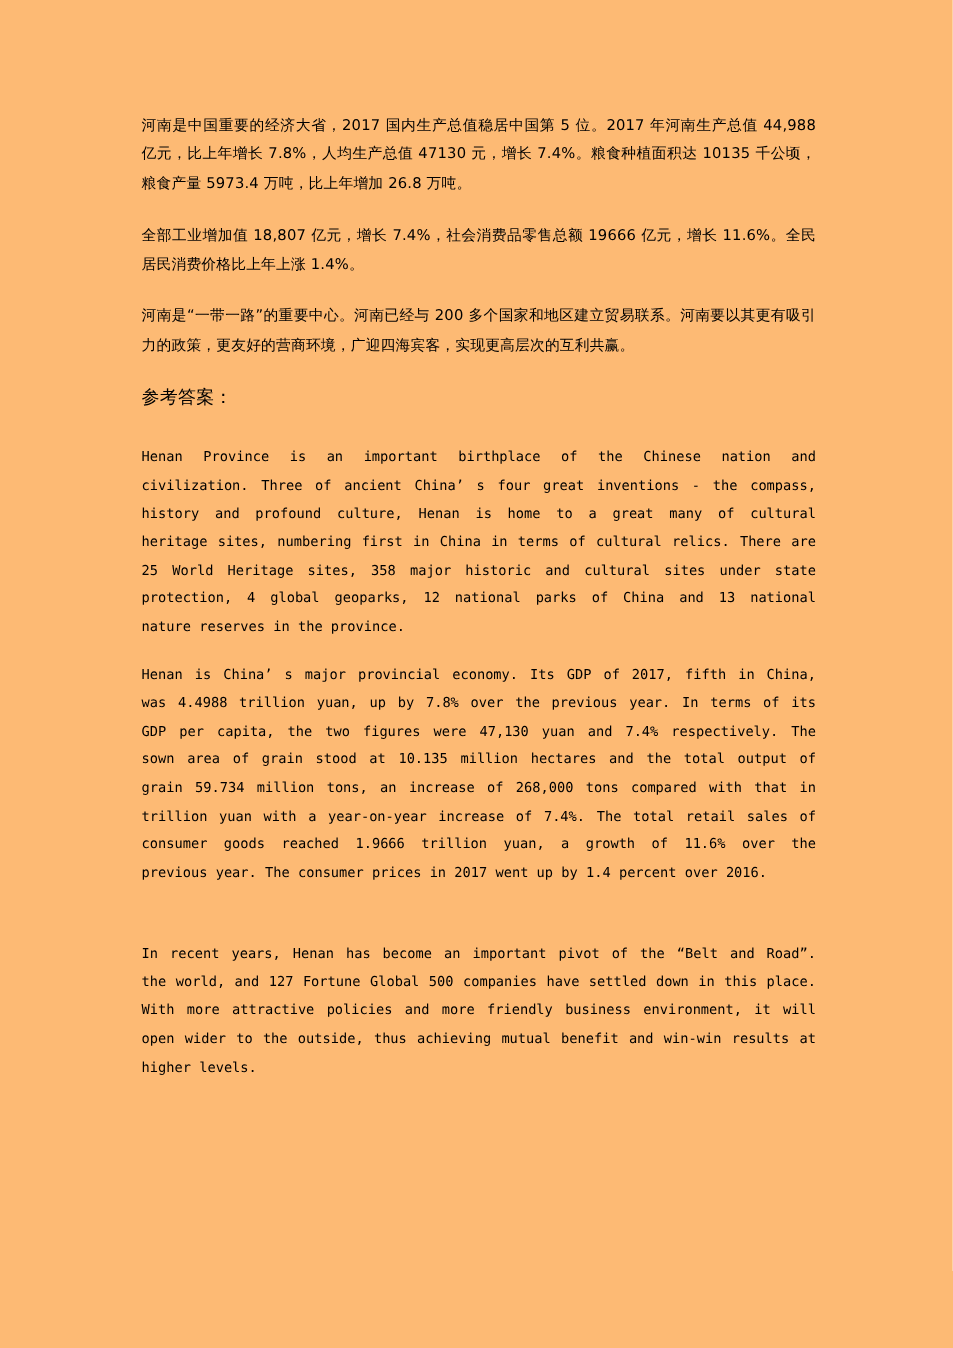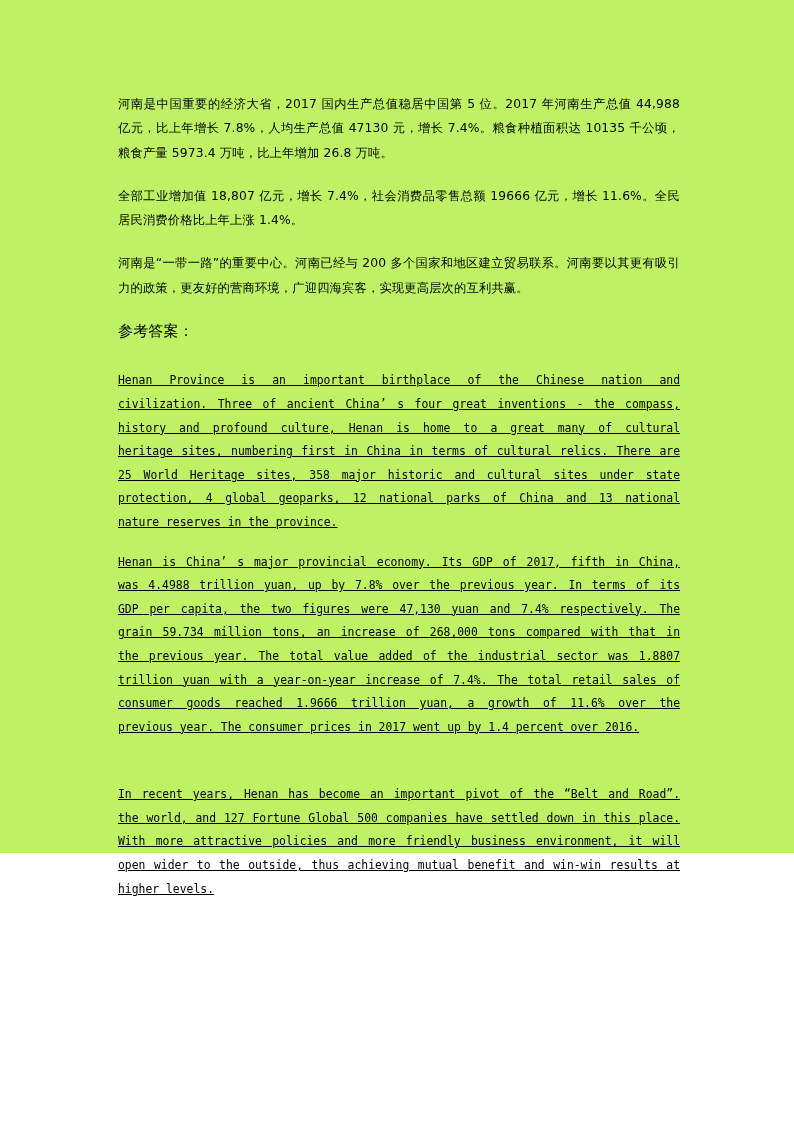--- a/index.html
+++ b/index.html
@@ -10,22 +10,22 @@
   }
   body {
     width: 794px;
     height: 1123px;
     overflow: hidden;
     -webkit-font-smoothing: none;
   }
   .page {
     position: relative;
     width: 794px;
-    height: 853px;
-    background: #bef264;
+    height: 1123px;
+    background: #fdba74;
     box-sizing: border-box;
   }
   .content {
     position: absolute;
     left: 118px;
     top: 92px;
     width: 562px;
   }
 
   
@@ -66,21 +66,20 @@
   .en-block:last-child {
     margin-bottom: 0;
     margin-top: 44px;
   }
   
   .en-line {
     display: block;
     text-align: justify;
     text-align-last: justify;
     white-space: pre-wrap;
-    text-decoration: underline;
   }
   .en-line.line-end {
     text-align-last: left;
   }
 </style>
 </head>
 <body>
 
 <div class="page">
   <div class="content">
@@ -100,22 +99,22 @@
         <span class="en-line">heritage sites, numbering first in China in terms of cultural relics. There are</span>
         <span class="en-line">25 World Heritage sites, 358 major historic and cultural sites under state</span>
         <span class="en-line">protection, 4 global geoparks, 12 national parks of China and 13 national</span>
         <span class="en-line line-end">nature reserves in the province.</span>
       </div>
 
     <div class="en-block">
         <span class="en-line">Henan is China’ s major provincial economy. Its GDP of 2017, fifth in China,</span>
         <span class="en-line">was 4.4988 trillion yuan, up by 7.8% over the previous year. In terms of its</span>
         <span class="en-line">GDP per capita, the two figures were 47,130 yuan and 7.4% respectively. The</span>
+        <span class="en-line">sown area of grain stood at 10.135 million hectares and the total output of</span>
         <span class="en-line">grain 59.734 million tons, an increase of 268,000 tons compared with that in</span>
-        <span class="en-line">the previous year. The total value added of the industrial sector was 1.8807</span>
         <span class="en-line">trillion yuan with a year-on-year increase of 7.4%. The total retail sales of</span>
         <span class="en-line">consumer goods reached 1.9666 trillion yuan, a growth of 11.6% over the</span>
         <span class="en-line line-end">previous year. The consumer prices in 2017 went up by 1.4 percent over 2016.</span>
       </div>
 
     <div class="en-block">
         <span class="en-line">In recent years, Henan has become an important pivot of the “Belt and Road”.</span>
         <span class="en-line">the world, and 127 Fortune Global 500 companies have settled down in this place.</span>
         <span class="en-line">With more attractive policies and more friendly business environment, it will</span>
         <span class="en-line">open wider to the outside, thus achieving mutual benefit and win-win results at</span>

